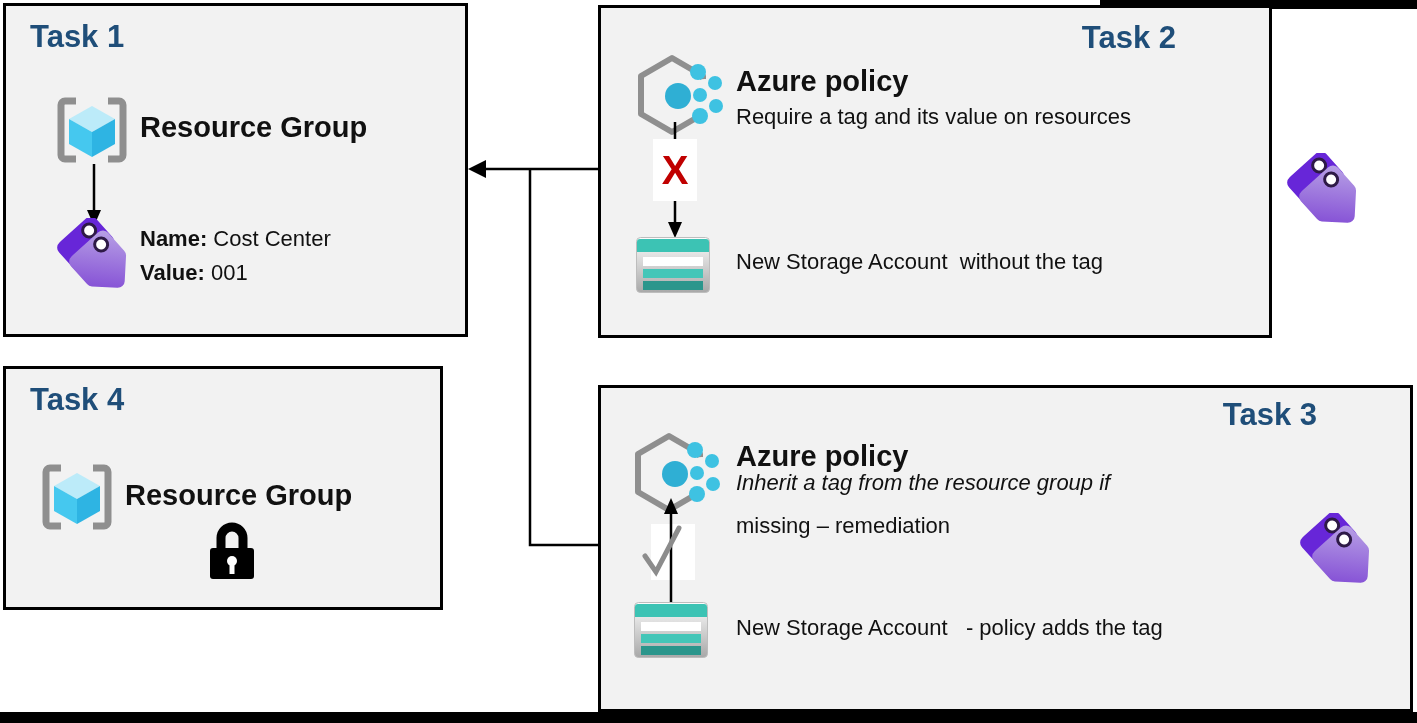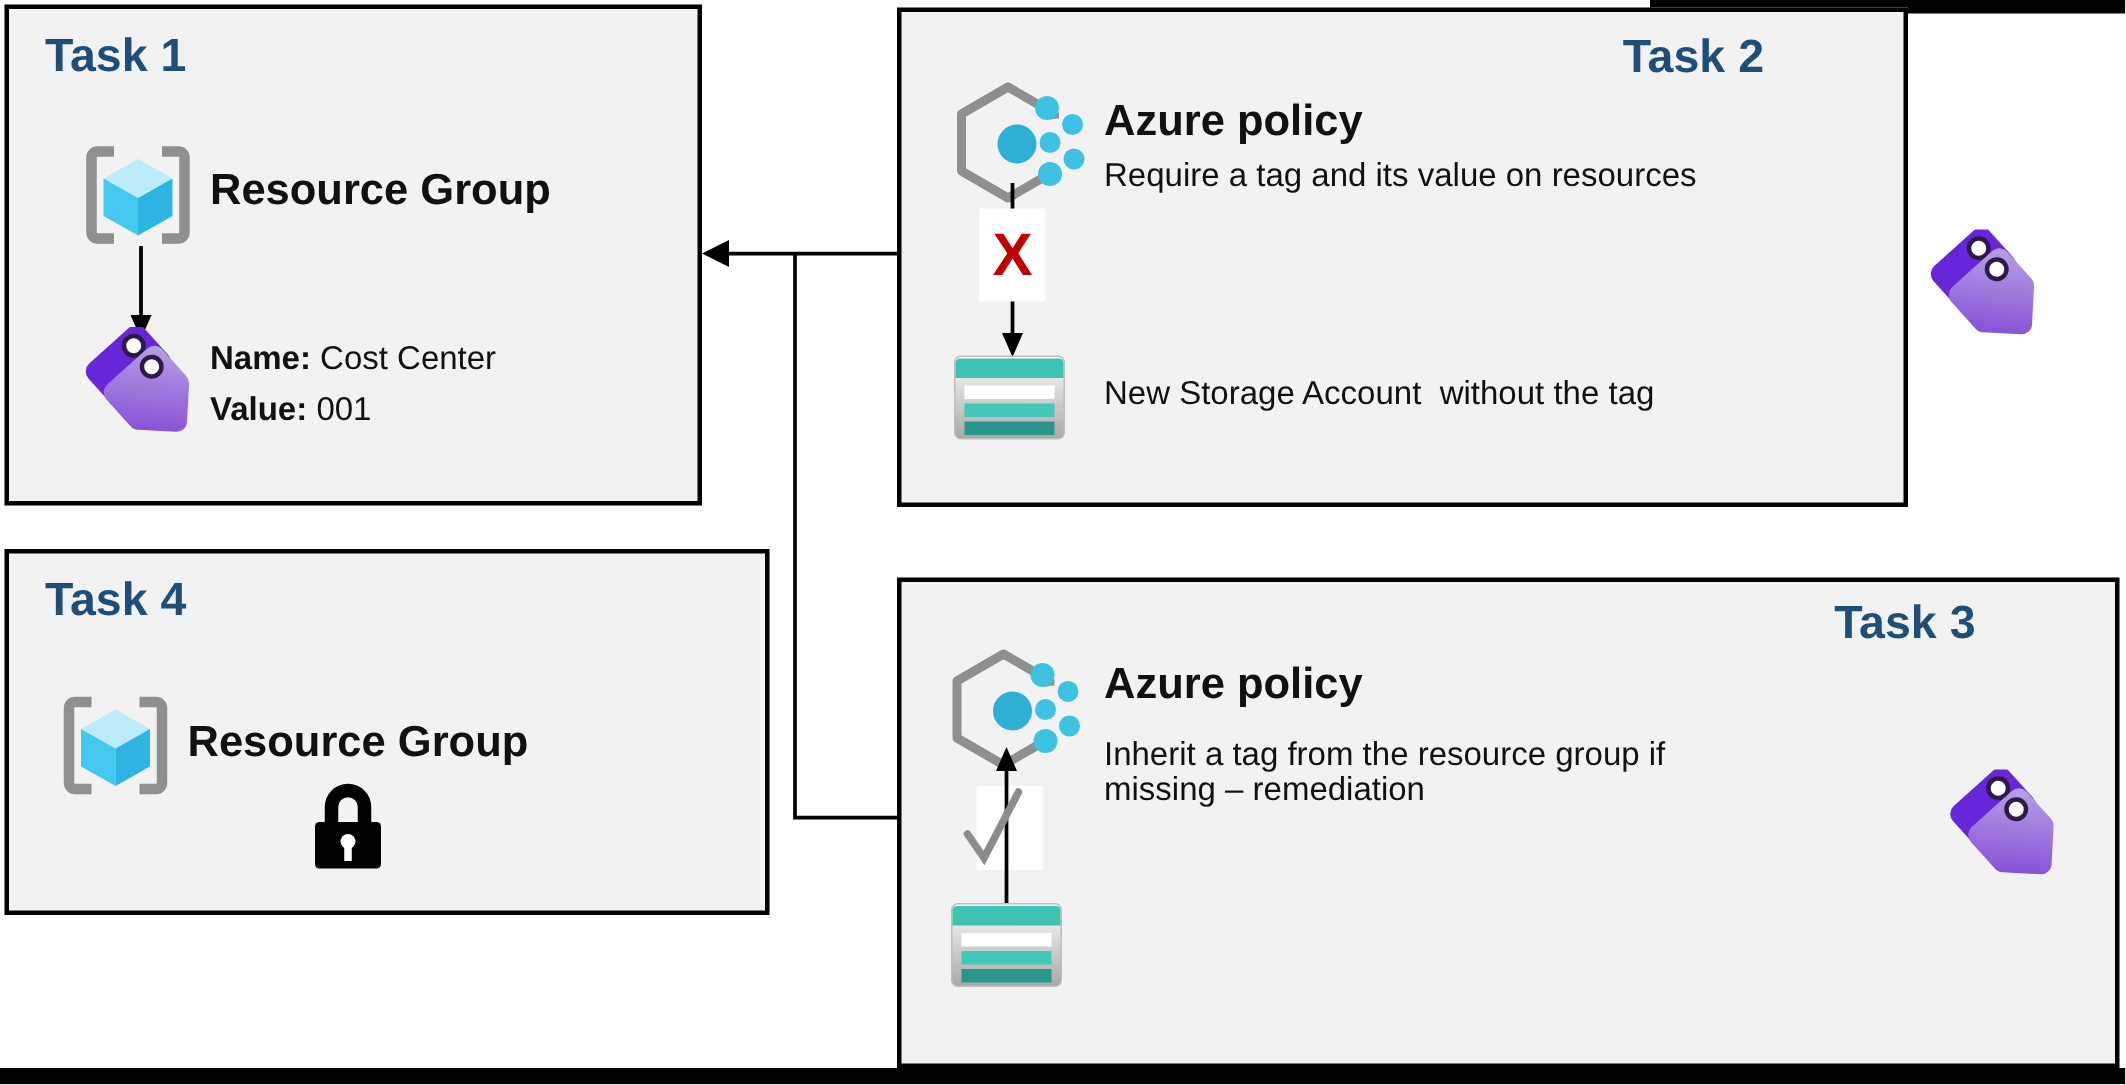--- a/index.html
+++ b/index.html
@@ -129,43 +129,44 @@
     </svg>
   </div>
 
   <div class="box" style="left:598px;top:385px;width:815px;height:327px;">
     <div class="box-title title-right" style="right:93px;top:10px;">Task 3</div>
 
     <svg class="abs" style="left:30px;top:40px;" width="95" height="90" viewBox="0 0 95 90">
       <use href="#policyIcon"></use>
     </svg>
     <div class="h-bold" style="left:135px;top:52px;">Azure policy</div>
-    <div class="body-text" style="left:135px;top:102px;">Inherit a tag from the resource group if</div>
+    <div class="body-text" style="left:135px;top:82px;font-style:italic;">Inherit a tag from the resource group if</div>
     <div class="body-text" style="left:135px;top:125px;">missing – remediation</div>
 
     <div class="white-strip" style="left:50px;top:136px;width:44px;height:56px;"></div>
     <svg class="abs" style="left:58px;top:110px;" width="24" height="106">
       <polygon points="12,0 5,16 19,16" fill="#000"></polygon>
       <line x1="12" y1="14" x2="12" y2="104" stroke="#000" stroke-width="2.5"></line>
     </svg>
     <svg class="abs" style="left:38px;top:134px;" width="46" height="62">
       <path d="M6,34 L17,50 L40,6" fill="none" stroke="#8C8C8C" stroke-width="5" stroke-linecap="round"></path>
     </svg>
 
     <svg class="abs" style="left:32px;top:213px;" width="76" height="58" viewBox="0 0 76 58">
       <use href="#storageIcon"></use>
     </svg>
+    <div class="body-text" style="left:135px;top:227px;">New Storage Account   - policy adds the tag</div>
 
     <svg class="abs" style="left:698px;top:125px;" width="80" height="84" viewBox="0 0 80 84">
       <use href="#tagUnit" transform="translate(35,31) rotate(-42)" fill="#6726D8"></use>
       <use href="#tagUnit" transform="translate(47,45) rotate(-42)" fill="url(#gradTagFront)"></use>
     </svg>
   </div>
 
-  <div class="box" style="left:3px;top:366px;width:510px;height:244px;">
+  <div class="box" style="left:3px;top:366px;width:440px;height:244px;">
     <div class="box-title" style="left:24px;top:14px;">Task 4</div>
 
     <svg class="abs" style="left:33px;top:94px;" width="76" height="68" viewBox="0 0 76 68">
       <use href="#rgIcon"></use>
     </svg>
     <div class="h-bold" style="left:119px;top:110px;">Resource Group</div>
 
     <svg class="abs" style="left:202px;top:150px;" width="48" height="62" viewBox="0 0 48 62">
       <path d="M13,30 V19 a11,11 0 0 1 22,0 V30" fill="none" stroke="#000" stroke-width="9"></path>
       <rect x="2" y="29" width="44" height="31" rx="3" fill="#000"></rect>

